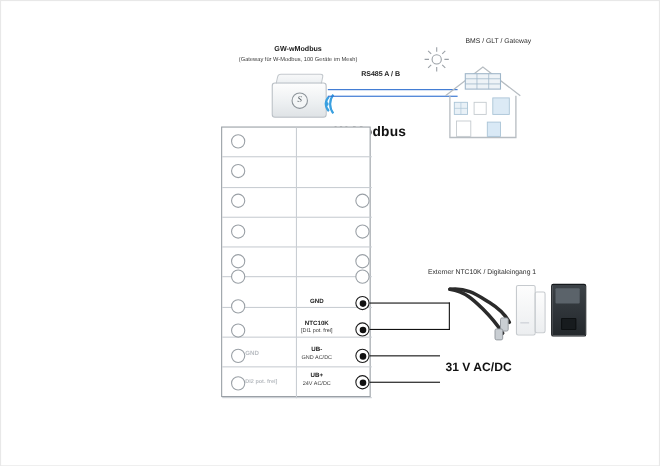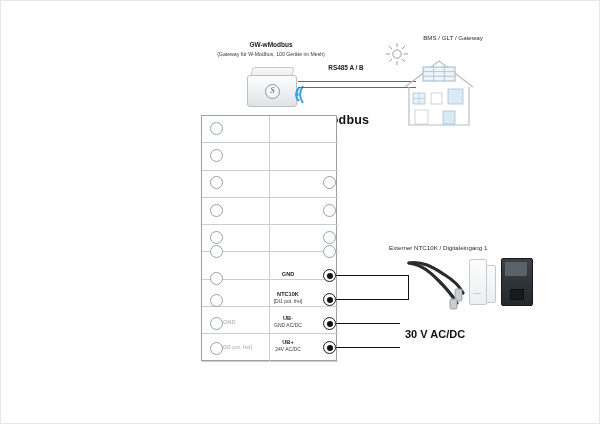--- a/index.html
+++ b/index.html
@@ -329,21 +329,21 @@
 
   <div class="wire" style="left:335px; top:274px; width:73px;"></div>
 
   <div class="wire" style="left:335px; top:298px; width:73px;"></div>
 
   <div class="wire" style="left:407px; top:274px; width:1.3px; height:25px;"></div>
 
   <div class="wire" style="left:335px; top:322px; width:64px;"></div>
   <div class="wire" style="left:335px; top:346px; width:64px;"></div>
 
-  <div class="abs heading-volt" style="left:404px; top:327px;">30 V AC/DC</div>
+  <div class="abs heading-volt" style="left:404px; top:327px;">31 V AC/DC</div>
 
   <div class="abs lbl-small" style="left:388px; top:243px; width:150px; font-size:6.2px; text-align:left;">Externer NTC10K / Digitaleingang 1</div>
 
   <svg class="abs" style="left:404px; top:258px;" width="62" height="52" viewBox="0 0 62 52">
     <path d="M4 4 C20 2 30 10 40 16 C48 21 54 26 58 34" fill="none" stroke="#2b2b2b" stroke-width="3.2" stroke-linecap="round"></path>
     <path d="M4 4 C18 6 26 14 34 22 C41 29 47 36 52 44" fill="none" stroke="#2b2b2b" stroke-width="3.2" stroke-linecap="round"></path>
     <rect x="50" y="30" width="7" height="12" rx="1.5" fill="#c9ced3" stroke="#8d9399" stroke-width="0.8"></rect>
     <rect x="45" y="40" width="7" height="10" rx="1.5" fill="#c9ced3" stroke="#8d9399" stroke-width="0.8"></rect>
   </svg>
 

